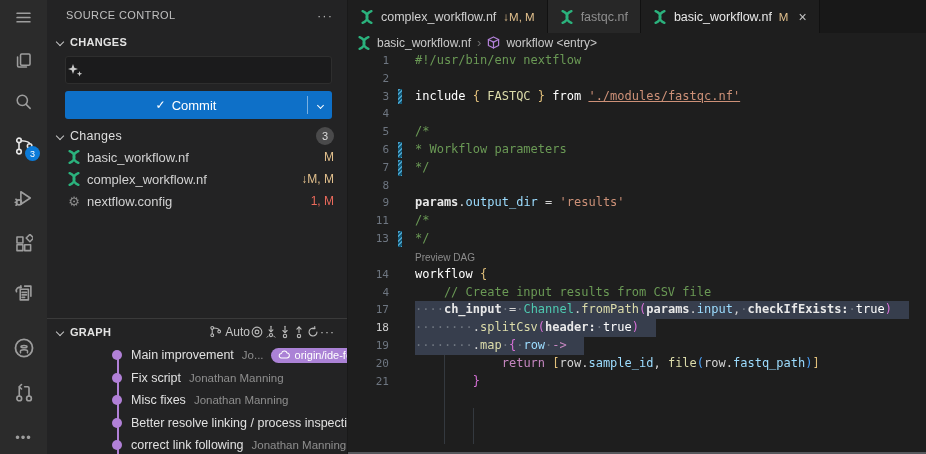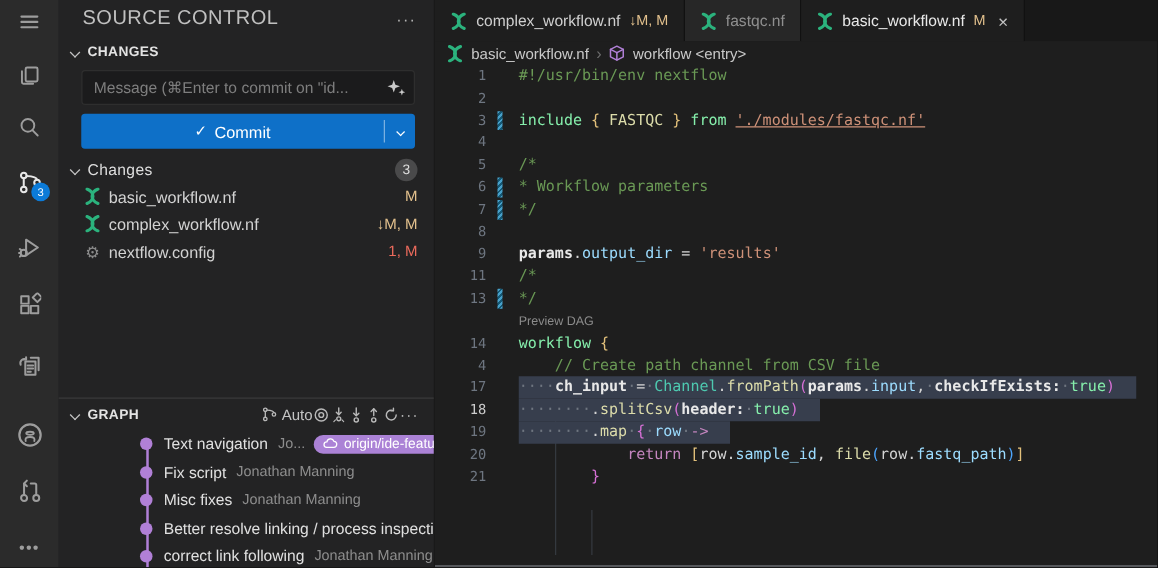--- a/index.html
+++ b/index.html
@@ -11,21 +11,21 @@
   .activitybar { position:absolute; left:0; top:0; width:47px; height:454px; background:#2b2b2b; }
   .ab-item { position:absolute; left:11px; width:25px; height:25px; display:flex; align-items:center; justify-content:center; color:#9d9d9d; }
   .ab-item svg { stroke:#9d9d9d; }
   .ab-item.active svg { stroke:#e7e7e7; }
   .ab-badge { position:absolute; right:-4px; bottom:-3px; width:15px; height:15px; border-radius:50%; background:#0c7bd8; color:#fff; font-size:9px; display:flex; align-items:center; justify-content:center; }
   .ab-more { font-size:13px; letter-spacing:1px; color:#9d9d9d; }
 
   
   .sidebar { position:absolute; left:47px; top:0; width:301px; height:454px; background:#232324; border-right:1px solid #191919; }
   .sc-header { position:absolute; top:0; left:0; right:0; height:30px; display:flex; align-items:center; padding:0 14px 0 19px; }
-  .sc-title { font-size:16px; color:#c0c0c0; letter-spacing:.4px; }
+  .sc-title { font-size:11px; color:#c0c0c0; letter-spacing:.4px; }
   .dots3 { margin-left:auto; color:#b5b5b5; font-size:13px; letter-spacing:1px; }
 
   .chev { display:inline-block; width:6px; height:6px; border-left:1.4px solid #c5c5c5; border-bottom:1.4px solid #c5c5c5; transform:rotate(-45deg); }
   .sec-h { position:absolute; left:0; right:0; display:flex; align-items:center; gap:7px; padding-left:10px; }
   .sec-label { font-size:11px; font-weight:bold; color:#e3e3e3; letter-spacing:.3px; }
   .changes-h { top:34px; height:16px; }
 
   .msg-box { position:absolute; top:56px; left:18px; right:15px; height:28px; background:#1b1b1c; border:1px solid #2e2e2e; border-radius:3px; display:flex; align-items:center; }
   .msg-box input { flex:1; background:transparent; border:none; outline:none; color:#cccccc; font-size:12.5px; padding:0 6px 0 9px; font-family:"Liberation Sans",sans-serif; }
   .msg-box input::placeholder { color:#7e7e7e; }
@@ -81,21 +81,21 @@
   .num.on { color:#cdcdcd; }
   .dec { position:absolute; left:50px; top:1px; bottom:1px; width:3.5px; }
   .dec.mod { background:repeating-linear-gradient(135deg,#47a0c9 0px,#47a0c9 1.6px,#155a77 1.6px,#155a77 3.2px); }
   .dec.add { background:#96b823; }
   .ct { position:absolute; left:67px; top:0; font:12px "DejaVu Sans Mono",monospace; line-height:17.8px; white-space:pre; color:#d4d4d4; z-index:2; }
   .row.sel .ct { background:#373e4d; padding-right:17px; }
   .lensrow { position:relative; height:18px; }
   .lens { position:absolute; left:67px; top:4px; font-size:10px; color:#8c8c8c; }
 
   .cm  { color:#6a9955; }
-  .kw  { color:#86efac; }
+  .kw  { color:#ffffff; }
   .ctl { color:#c586c0; }
   .str { color:#ce9178; }
   .strU{ color:#ce9178; text-decoration:underline; }
   .fn  { color:#dcdcaa; }
   .typ { color:#4ec9b0; }
   .prop{ color:#9cdcfe; }
   .varb{ color:#e8e8e8; font-weight:bold; }
   .parm{ color:#e8e8e8; font-weight:bold; }
   .var { color:#d4d4d4; }
   .op  { color:#d4d4d4; }
@@ -190,21 +190,20 @@
       <span class="sc-title">SOURCE CONTROL</span>
       <span class="dots3">···</span>
     </div>
 
     <div class="sec-h changes-h">
       <span class="chev"></span>
       <span class="sec-label">CHANGES</span>
     </div>
 
     <div class="msg-box">
-      <input type="text" placeholder="Message (⌘Enter to commit on &quot;id..." style="">
       <svg class="sparkle" width="18" height="16" viewBox="0 0 18 16">
           <path d="M7 2 L8.3 5.7 L12 7 L8.3 8.3 L7 12 L5.7 8.3 L2 7 L5.7 5.7 Z" fill="#c9c9c9" stroke="none"></path>
           <path d="M13.5 9 L14.2 11 L16.2 11.7 L14.2 12.4 L13.5 14.4 L12.8 12.4 L10.8 11.7 L12.8 11 Z" fill="#c9c9c9" stroke="none"></path>
         </svg>
     </div>
 
     <div class="commit-btn">
       <div class="cb-main">
         <span class="cb-check">✓</span>
         <span>Commit</span>
@@ -294,21 +293,21 @@
             </svg>
           </span>
         <span class="gt" style="letter-spacing:1px;">···</span>
       </div>
     </div>
 
     <div id="commits">
       <div class="gline"></div>
     <div class="commit-row">
           <span class="cdot"></span>
-          <span class="cmsg">Text navigation</span>
+          <span class="cmsg">Main improvement</span>
           <span class="cauthor">Jo...</span>
           <span class="ctag">
             <svg width="13" height="11" viewBox="0 0 14 11" style="stroke:#fff;stroke-width:1.1">
               <path d="M3.6 9.2 a2.4 2.4 0 0 1 .2-4.8 a3.1 3.1 0 0 1 6-.5 a2.2 2.2 0 0 1-.4 5.3 z"></path>
             </svg>
             <span>origin/ide-featu...</span>
           </span>
         </div>
         <div class="commit-row">
           <span class="cdot"></span>
@@ -427,21 +426,21 @@
           </div>
           <div class="lensrow">
             <span class="lens">Preview DAG</span>
           </div>
           <div class="row">
             <span class="num">14</span>
             <span class="ct"><span class="kw">workflow </span><span class="b1">{</span></span>
           </div>
           <div class="row">
             <span class="num">4</span>
-            <span class="ct"><span class="cm">    // Create path channel from CSV file</span></span>
+            <span class="ct"><span class="cm">    // Create input results from CSV file</span></span>
           </div>
           <div class="row sel">
             <span class="num">17</span>
             <span class="ct"><span class="ws">····</span><span class="varb">ch_input</span><span class="ws">·</span><span class="op">=</span><span class="ws">·</span><span class="typ">Channel</span><span class="op">.</span><span class="fn">fromPath</span><span class="b2">(</span><span class="varb">params</span><span class="op">.</span><span class="prop">input</span><span class="op">,</span><span class="ws">·</span><span class="parm">checkIfExists:</span><span class="ws">·</span><span class="kw">true</span><span class="b2">)</span></span>
           </div>
           <div class="row sel">
             <span class="num on">18</span>
             <span class="ct"><span class="ws">········</span><span class="op">.</span><span class="fn">splitCsv</span><span class="b2">(</span><span class="parm">header:</span><span class="ws">·</span><span class="kw">true</span><span class="b2">)</span></span>
           </div>
           <div class="row sel">

